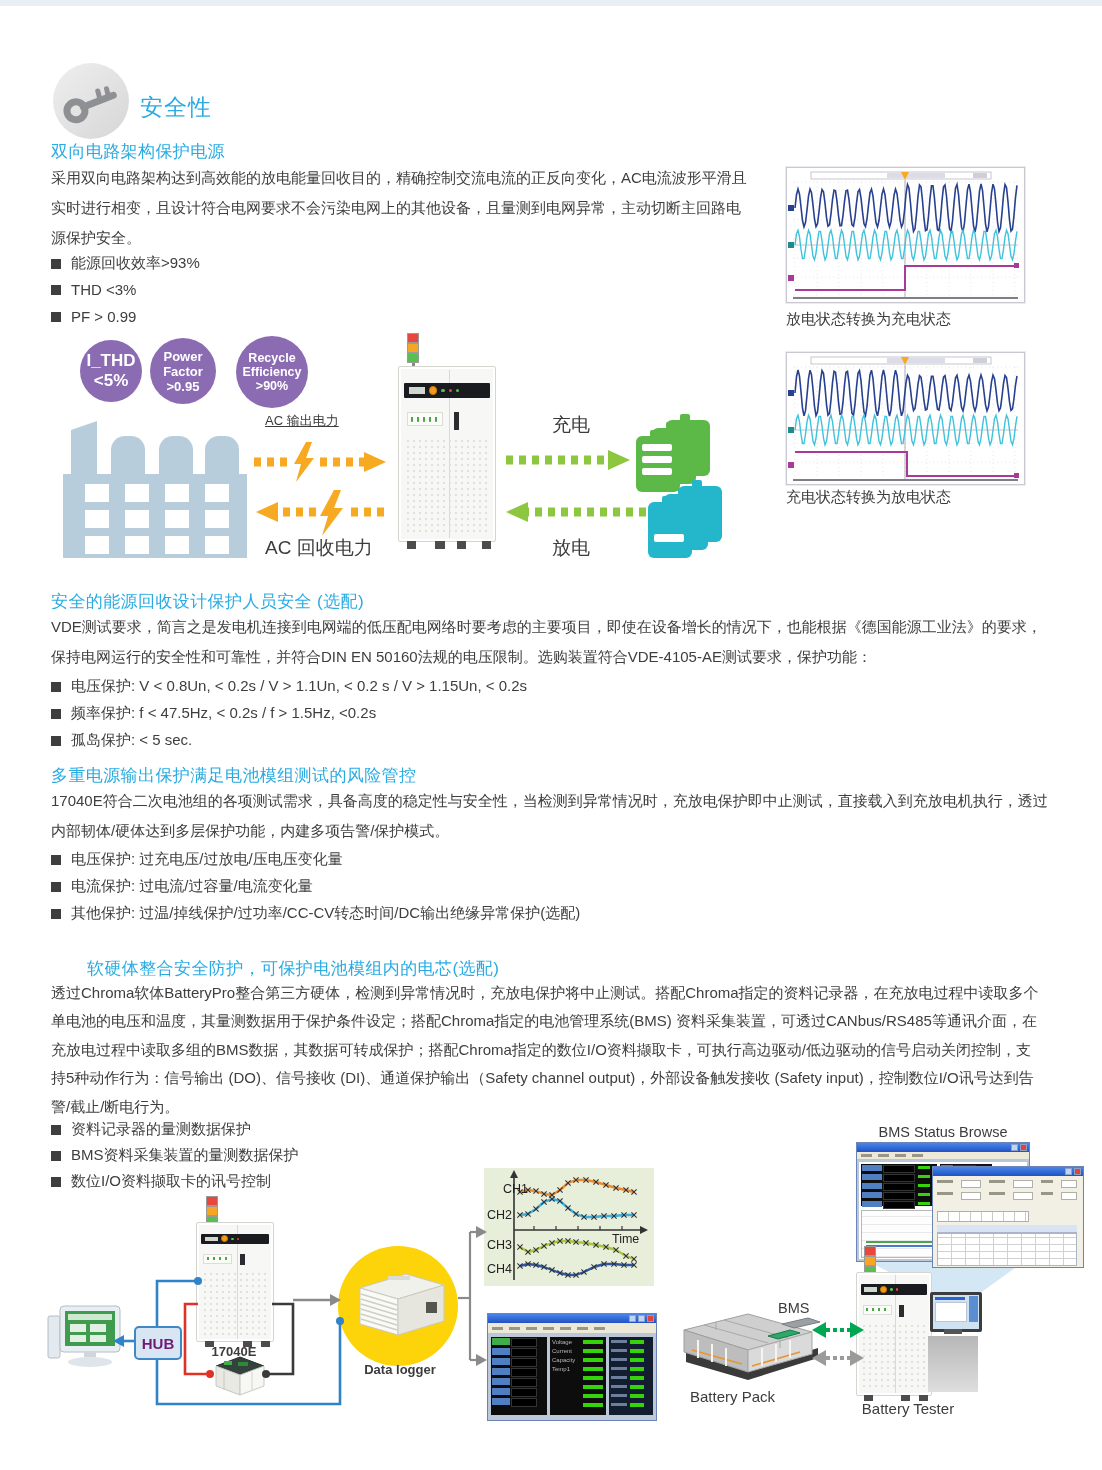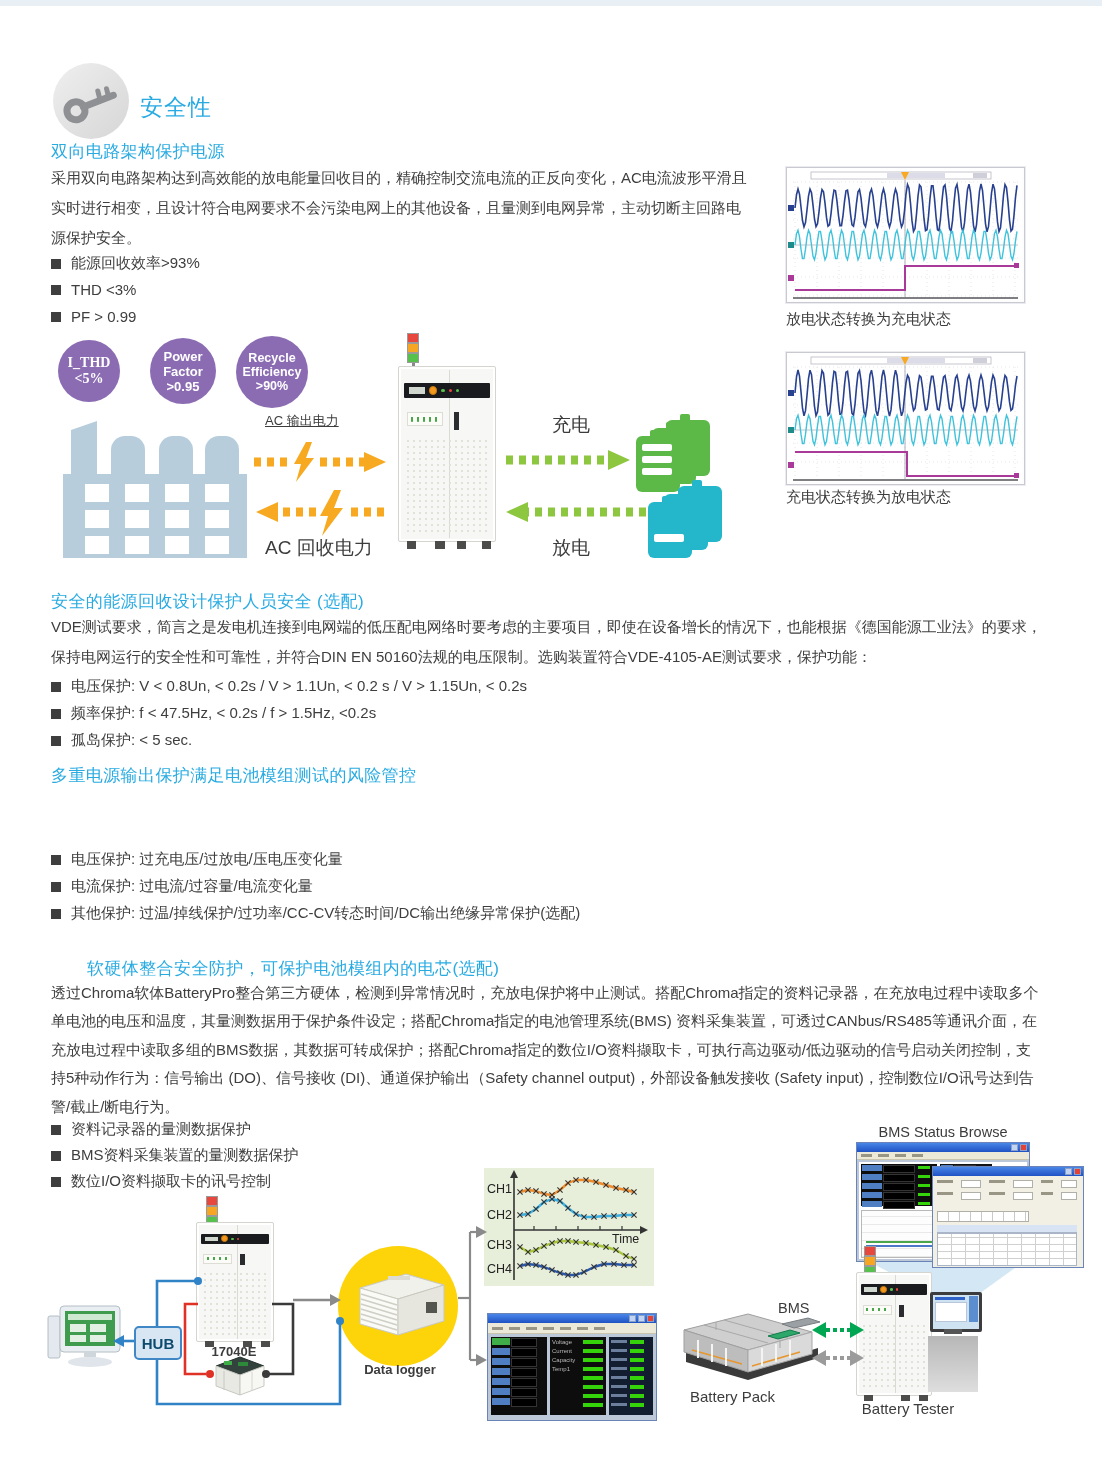--- a/index.html
+++ b/index.html
@@ -40,21 +40,21 @@
   .tower .t-vents{position:absolute;left:6%;right:6%;top:41%;bottom:3%;
                   background-image:radial-gradient(#e1e1d9 1.1px,rgba(0,0,0,0) 1.2px);background-size:6px 6px;}
   .t-leg{position:absolute;background:#4c4c4a;}
   
   .siglight{width:12px;}
   .siglight .seg{width:10px;height:8px;margin:0 auto;border:1px solid #9a9a9a;}
   .siglight .s-r{background:#e8473d;} .siglight .s-o{background:#f6a623;} .siglight .s-g{background:#57c14e;}
   .siglight .pole{width:3px;height:9px;background:#8a8a8a;margin:0 auto;}
   
   .hub{background:#d7e6f2;border:2px solid #3f87c5;border-radius:5px;display:flex;align-items:center;justify-content:center;
-       font-size:15px;font-weight:bold;color:#0c4a6e;}
+       font-size:15px;font-weight:bold;color:#701a75;}
   
   .dl-circle{width:120px;height:120px;border-radius:50%;background:#fdd30a;}
   
   .chartbox{background:#e7efdb;}
   .chlabel{font-size:12.5px;color:#222;}
   
   .win{border:1px solid #6a84b8;background:#bcc8d8;}
   .win .tbar{height:9px;background:linear-gradient(#4a86e8,#1f52c4);display:flex;align-items:center;justify-content:flex-end;gap:2px;padding:0 2px;}
   .win .tbtn{width:5px;height:5px;background:#c3d4f2;border:1px solid #8aa0c8;}
   .win .tbtn.r{background:#e34234;}
@@ -106,21 +106,21 @@
     </div>
   <div class="abs bullet" style="left:51px;top:281px;">
       <span class="sq"></span>
       <span>THD &lt;3%</span>
     </div>
   <div class="abs bullet" style="left:51px;top:308px;">
       <span class="sq"></span>
       <span>PF &gt; 0.99</span>
     </div>
 
-  <div class="abs badge" style="left:58px;top:340px;width:62px;height:62px;font-size:14px;font-family:Liberation Serif, serif;">I_THD
+  <div class="abs badge" style="left:80px;top:340px;width:62px;height:62px;font-size:17px;">I_THD
 &lt;5%</div>
   <div class="abs badge" style="left:150px;top:338px;width:66px;height:66px;font-size:13px;">Power
 Factor
 &gt;0.95</div>
   <div class="abs badge" style="left:236px;top:336px;width:72px;height:72px;font-size:12.5px;">Recycle
 Efficiency
 &gt;90%</div>
 
   <svg class="abs" style="left:55px;top:418px;" width="200" height="140" viewBox="0 0 200 140">
     <g fill="#b7cddc">
@@ -300,20 +300,22 @@
   <div class="abs bullet" style="left:51px;top:704px;">
       <span class="sq"></span>
       <span>频率保护: f &lt; 47.5Hz, &lt; 0.2s / f &gt; 1.5Hz, &lt;0.2s</span>
     </div>
   <div class="abs bullet" style="left:51px;top:731px;">
       <span class="sq"></span>
       <span>孤岛保护: &lt; 5 sec.</span>
     </div>
 
   <div class="abs sec-title" style="left:51px;top:764px;">多重电源输出保护满足电池模组测试的风险管控</div>
+  <div class="abs para" style="left:51px;top:786px;width:1010px;">17040E符合二次电池组的各项测试需求，具备高度的稳定性与安全性，当检测到异常情况时，充放电保护即中止测试，直接载入到充放电机执行，透过
+内部韧体/硬体达到多层保护功能，内建多项告警/保护模式。</div>
   <div class="abs bullet" style="left:51px;top:850px;text-align:center;">
       <span class="sq"></span>
       <span>电压保护: 过充电压/过放电/压电压变化量</span>
     </div>
   <div class="abs bullet" style="left:51px;top:877px;">
       <span class="sq"></span>
       <span>电流保护: 过电流/过容量/电流变化量</span>
     </div>
   <div class="abs bullet" style="left:51px;top:904px;">
       <span class="sq"></span>
@@ -532,21 +534,21 @@
         <line x1="107.4" y1="101.6" x2="112.6" y2="96.4" stroke="#333" stroke-width="1.1"></line>
         <line x1="117.4" y1="93.4" x2="122.6" y2="98.6" stroke="#333" stroke-width="1.1"></line>
         <line x1="117.4" y1="98.6" x2="122.6" y2="93.4" stroke="#333" stroke-width="1.1"></line>
         <line x1="127.4" y1="93.4" x2="132.6" y2="98.6" stroke="#333" stroke-width="1.1"></line>
         <line x1="127.4" y1="98.6" x2="132.6" y2="93.4" stroke="#333" stroke-width="1.1"></line>
         <line x1="137.4" y1="94.4" x2="142.6" y2="99.6" stroke="#333" stroke-width="1.1"></line>
         <line x1="137.4" y1="99.6" x2="142.6" y2="94.4" stroke="#333" stroke-width="1.1"></line>
         <line x1="147.4" y1="94.4" x2="152.6" y2="99.6" stroke="#333" stroke-width="1.1"></line>
         <line x1="147.4" y1="99.6" x2="152.6" y2="94.4" stroke="#333" stroke-width="1.1"></line>
       </svg>
-    <div class="abs chlabel" style="left:3px;top:14px;">CH1</div>
+    <div class="abs chlabel" style="left:19px;top:14px;">CH1</div>
     <div class="abs chlabel" style="left:3px;top:40px;">CH2</div>
     <div class="abs chlabel" style="left:3px;top:70px;">CH3</div>
     <div class="abs chlabel" style="left:3px;top:94px;">CH4</div>
     <div class="abs chlabel" style="left:128px;top:64px;">Time</div>
   </div>
 
   <div class="abs win" style="left:487px;top:1313px;width:168px;height:106px;z-index:2;">
     <div class="tbar">
         <span class="tbtn"></span>
         <span class="tbtn"></span>

